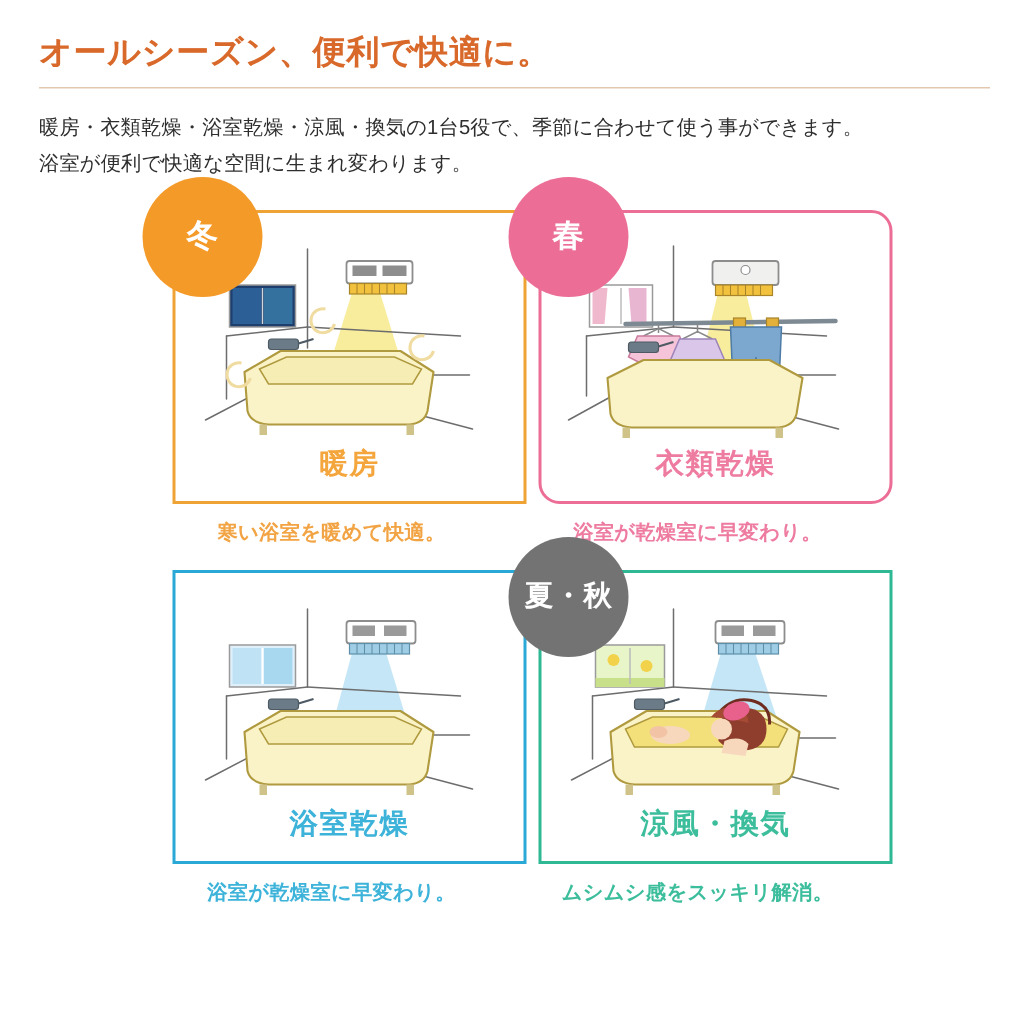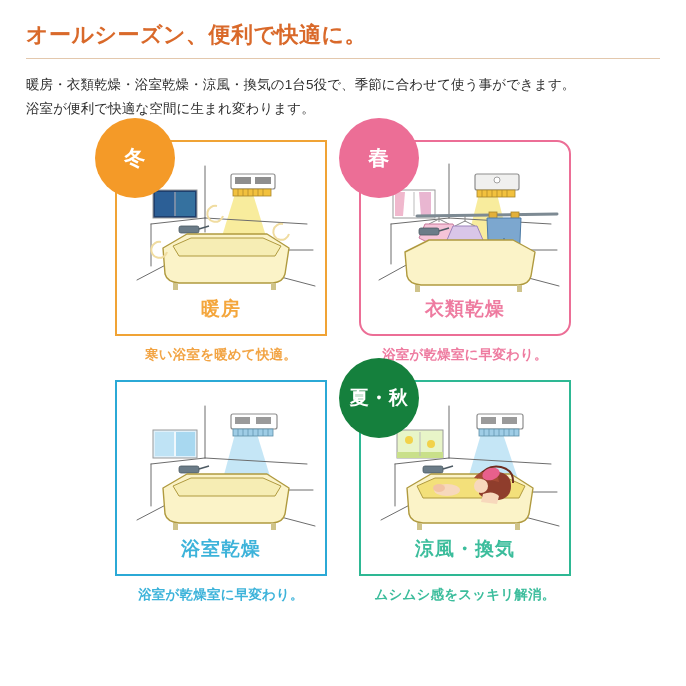--- a/index.html
+++ b/index.html
@@ -61,21 +61,21 @@
   }
 
   .card-wrap {
     position: relative;
     width: 212px;
   }
 
   .card {
     position: relative;
     box-sizing: border-box;
-    width: 212px;
+    width: 236px;
     height: 196px;
     border: 2px solid #000;
     background: #ffffff;
     overflow: visible;
   }
 
   .badge {
     position: absolute;
     left: -20px;
     top: -22px;
@@ -390,18 +390,18 @@
               <path d="M113,92 q6,-8 16,-6 q9,2 9,10 q-10,-3 -25,-4 Z" fill="#a54a34"></path>
               <ellipse cx="130" cy="88" rx="9" ry="6" fill="#e8608c" transform="rotate(-18 130 88)"></ellipse>
               <path d="M122,108 q10,-4 16,2 l-2,8 l-16,-2 Z" fill="#f7d8bc"></path>
               <ellipse cx="86" cy="104" rx="13" ry="6" fill="#f7d8bc"></ellipse>
               <ellipse cx="78" cy="102" rx="6" ry="4" fill="#f2c3a4"></ellipse>
             </g>
           </svg>
         </div>
         <div class="card-label" id="label3" style="color: rgb(60, 189, 156);">涼風・換気</div>
       </div>
-      <div class="badge wide" id="badge3" style="background: #15803d;">夏・秋</div>
+      <div class="badge wide" id="badge3" style="background: #737373;">夏・秋</div>
       <div class="caption" id="cap3" style="color: rgb(60, 189, 156);">ムシムシ感をスッキリ解消。</div>
     </div>
 
   </div>
 </div>
 
 </body></html>

